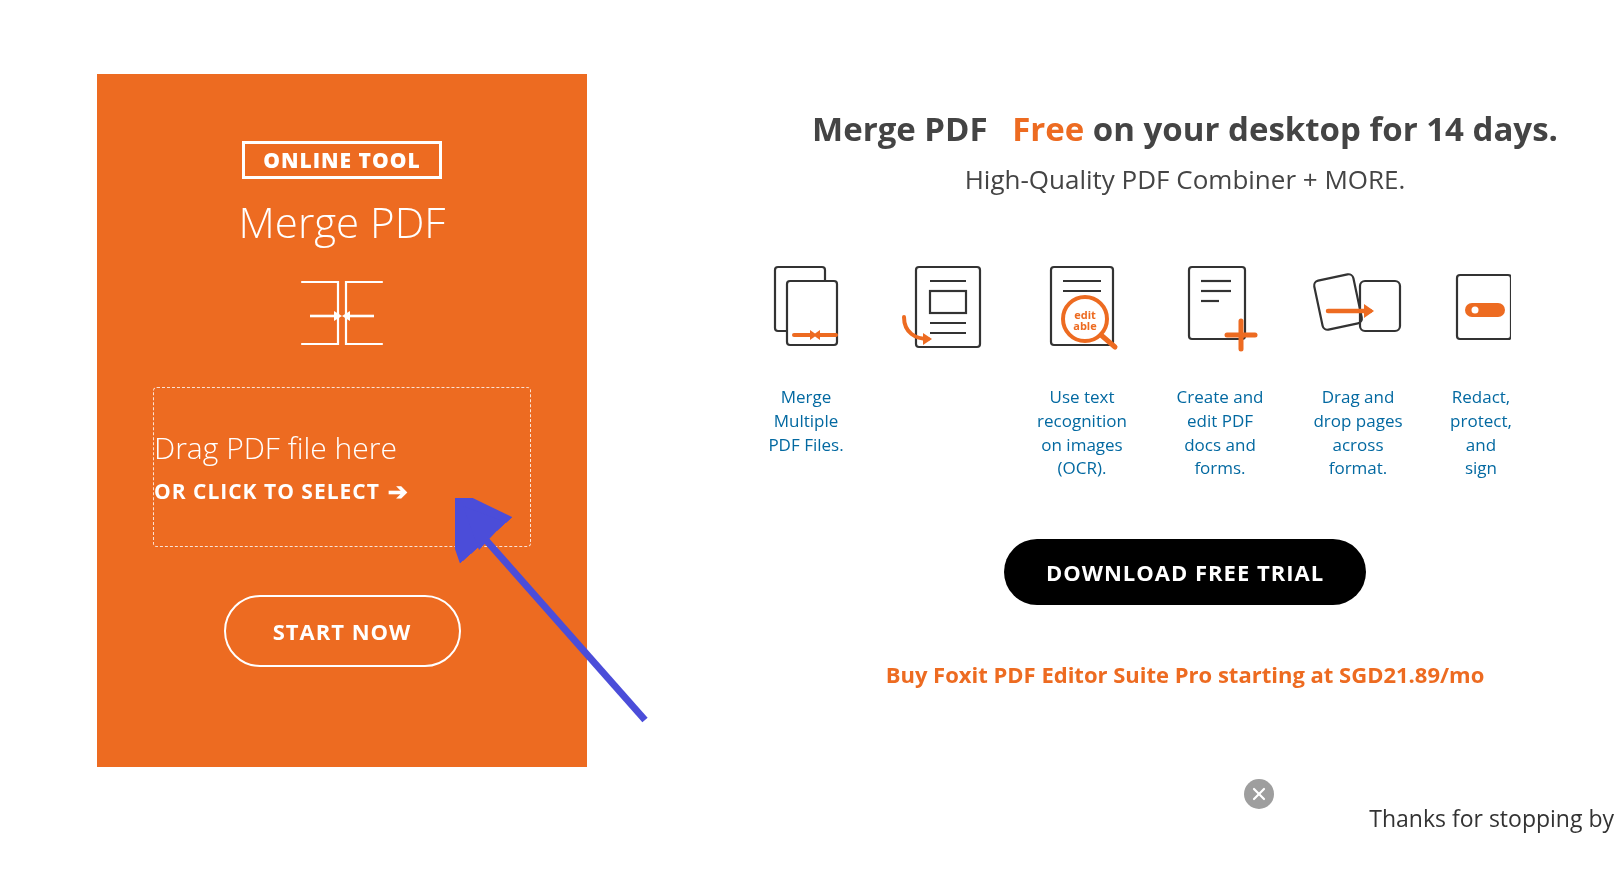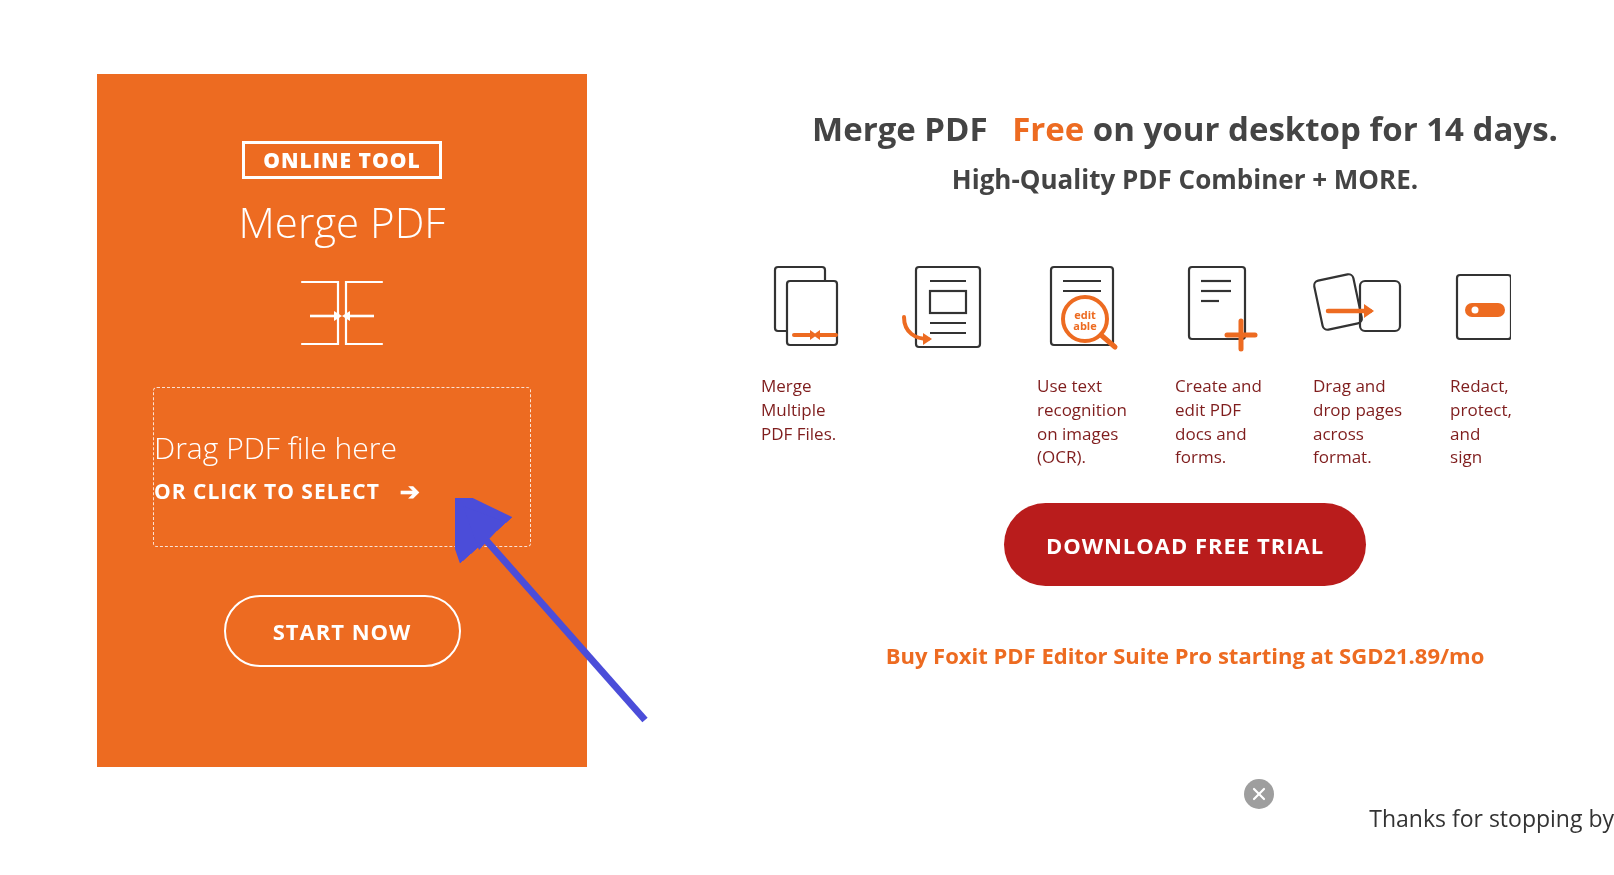--- a/index.html
+++ b/index.html
@@ -57,21 +57,21 @@
     font-size: 30px;
     font-weight: 300;
   }
   .drop-zone-text2 {
     font-size: 21px;
     font-weight: 700;
     letter-spacing: 1px;
     margin-top: 6px;
     display: flex;
     align-items: center;
-    gap: 20px;
+    gap: 8px;
   }
   .drop-zone-text2-arrow { font-size: 24px; }
   .start-now-btn {
     margin-top: 48px;
     border: 2px solid #fff;
     border-radius: 40px;
     width: 237px;
     height: 72px;
     display: flex;
     align-items: center;
@@ -96,21 +96,21 @@
     font-size: 33px;
     color: #444;
     font-weight: 700;
     text-align: center;
   }
   .headline .free { color: #ed6b21; margin-left: 16px; }
   .subheadline {
     margin-top: 10px;
     font-size: 26px;
     color: #444;
-    font-weight: 700;
+    font-weight: 400;
     text-align: center;
   }
   .features-row {
     margin-top: 62px;
     display: flex;
     gap: 48px;
     width: 100%;
     justify-content: flex-start;
     padding-left: 6px;
   }
@@ -120,33 +120,33 @@
     flex-direction: column;
     align-items: center;
   }
   .feature-icon {
     height: 95px;
     display: flex;
     align-items: center;
     justify-content: center;
   }
   .feature-label {
-    margin-top: 20px;
-    text-align: left;
+    margin-top: 31px;
+    text-align: center;
     font-size: 17px;
-    color: #7f1d1d;
+    color: #0369a1;
     line-height: 1.4;
   }
   .download-btn {
-    margin-top: 34px;
-    background: #b91c1c;
+    margin-top: 59px;
+    background: #000000;
     color: #fff;
     border-radius: 42px;
     width: 362px;
-    height: 83px;
+    height: 66px;
     display: flex;
     align-items: center;
     justify-content: center;
     font-size: 22px;
     font-weight: 700;
     letter-spacing: 1px;
     cursor: pointer;
   }
   .buy-link {
     margin-top: 54px;

